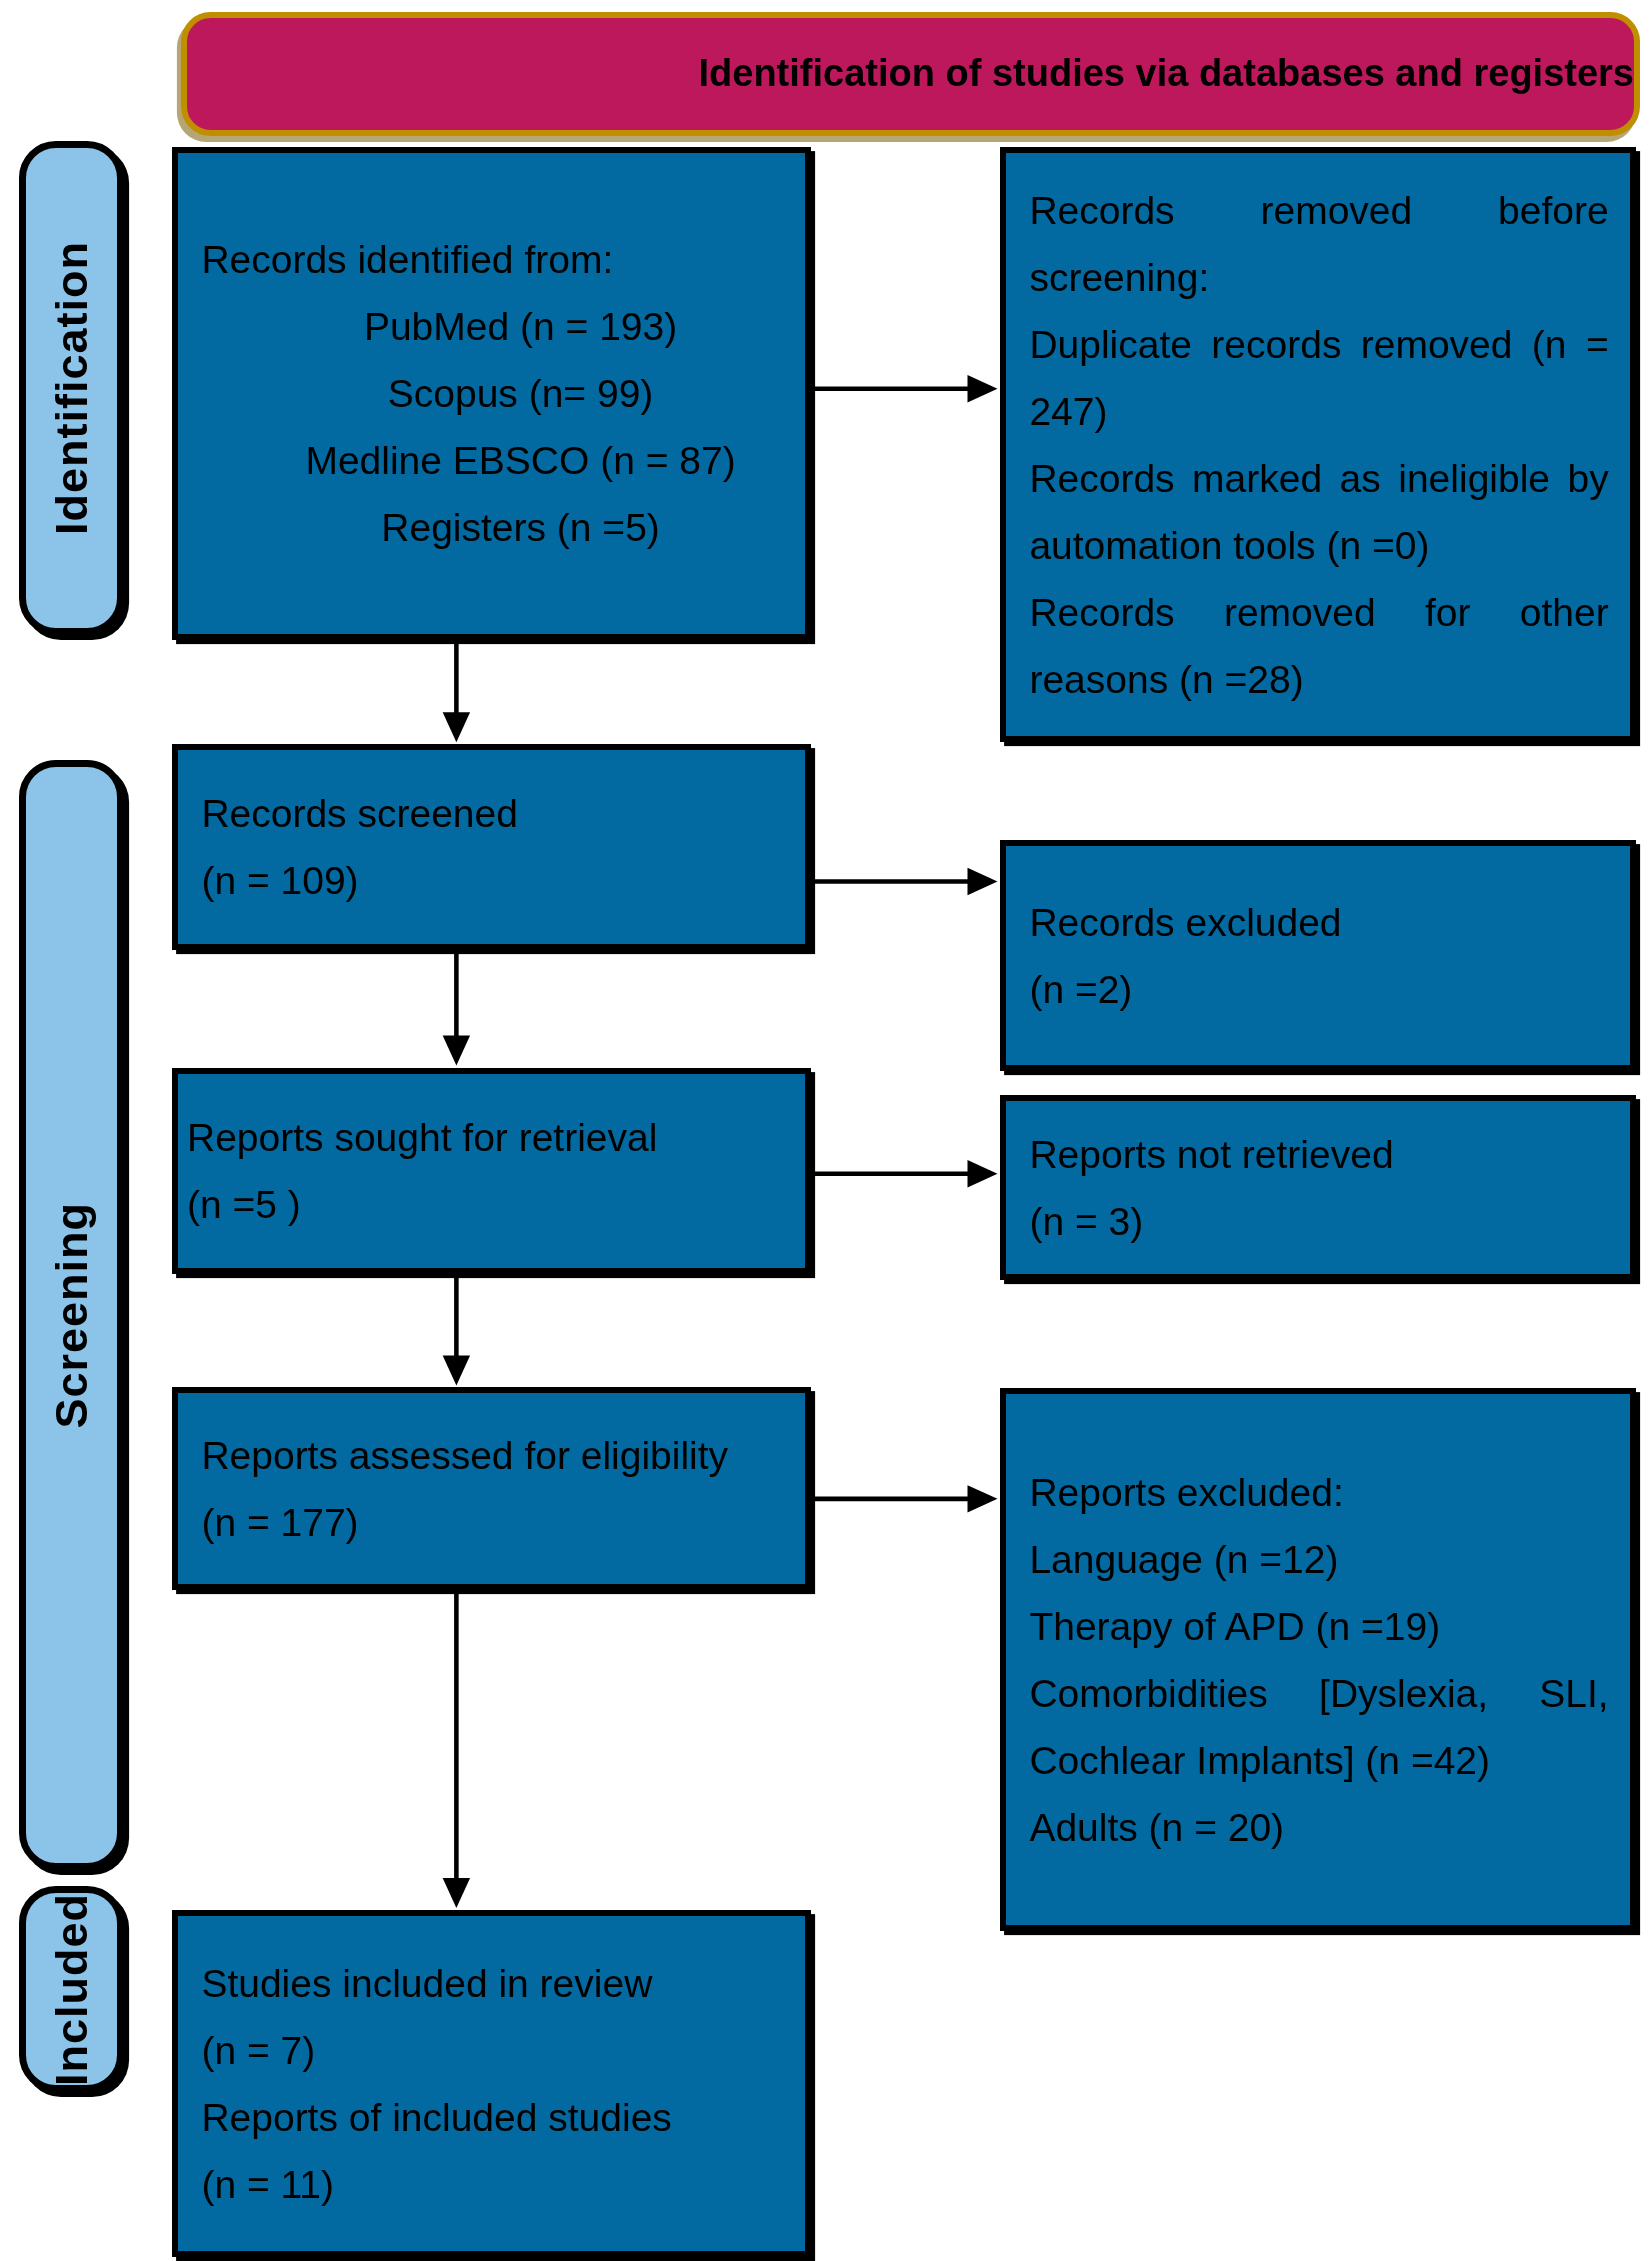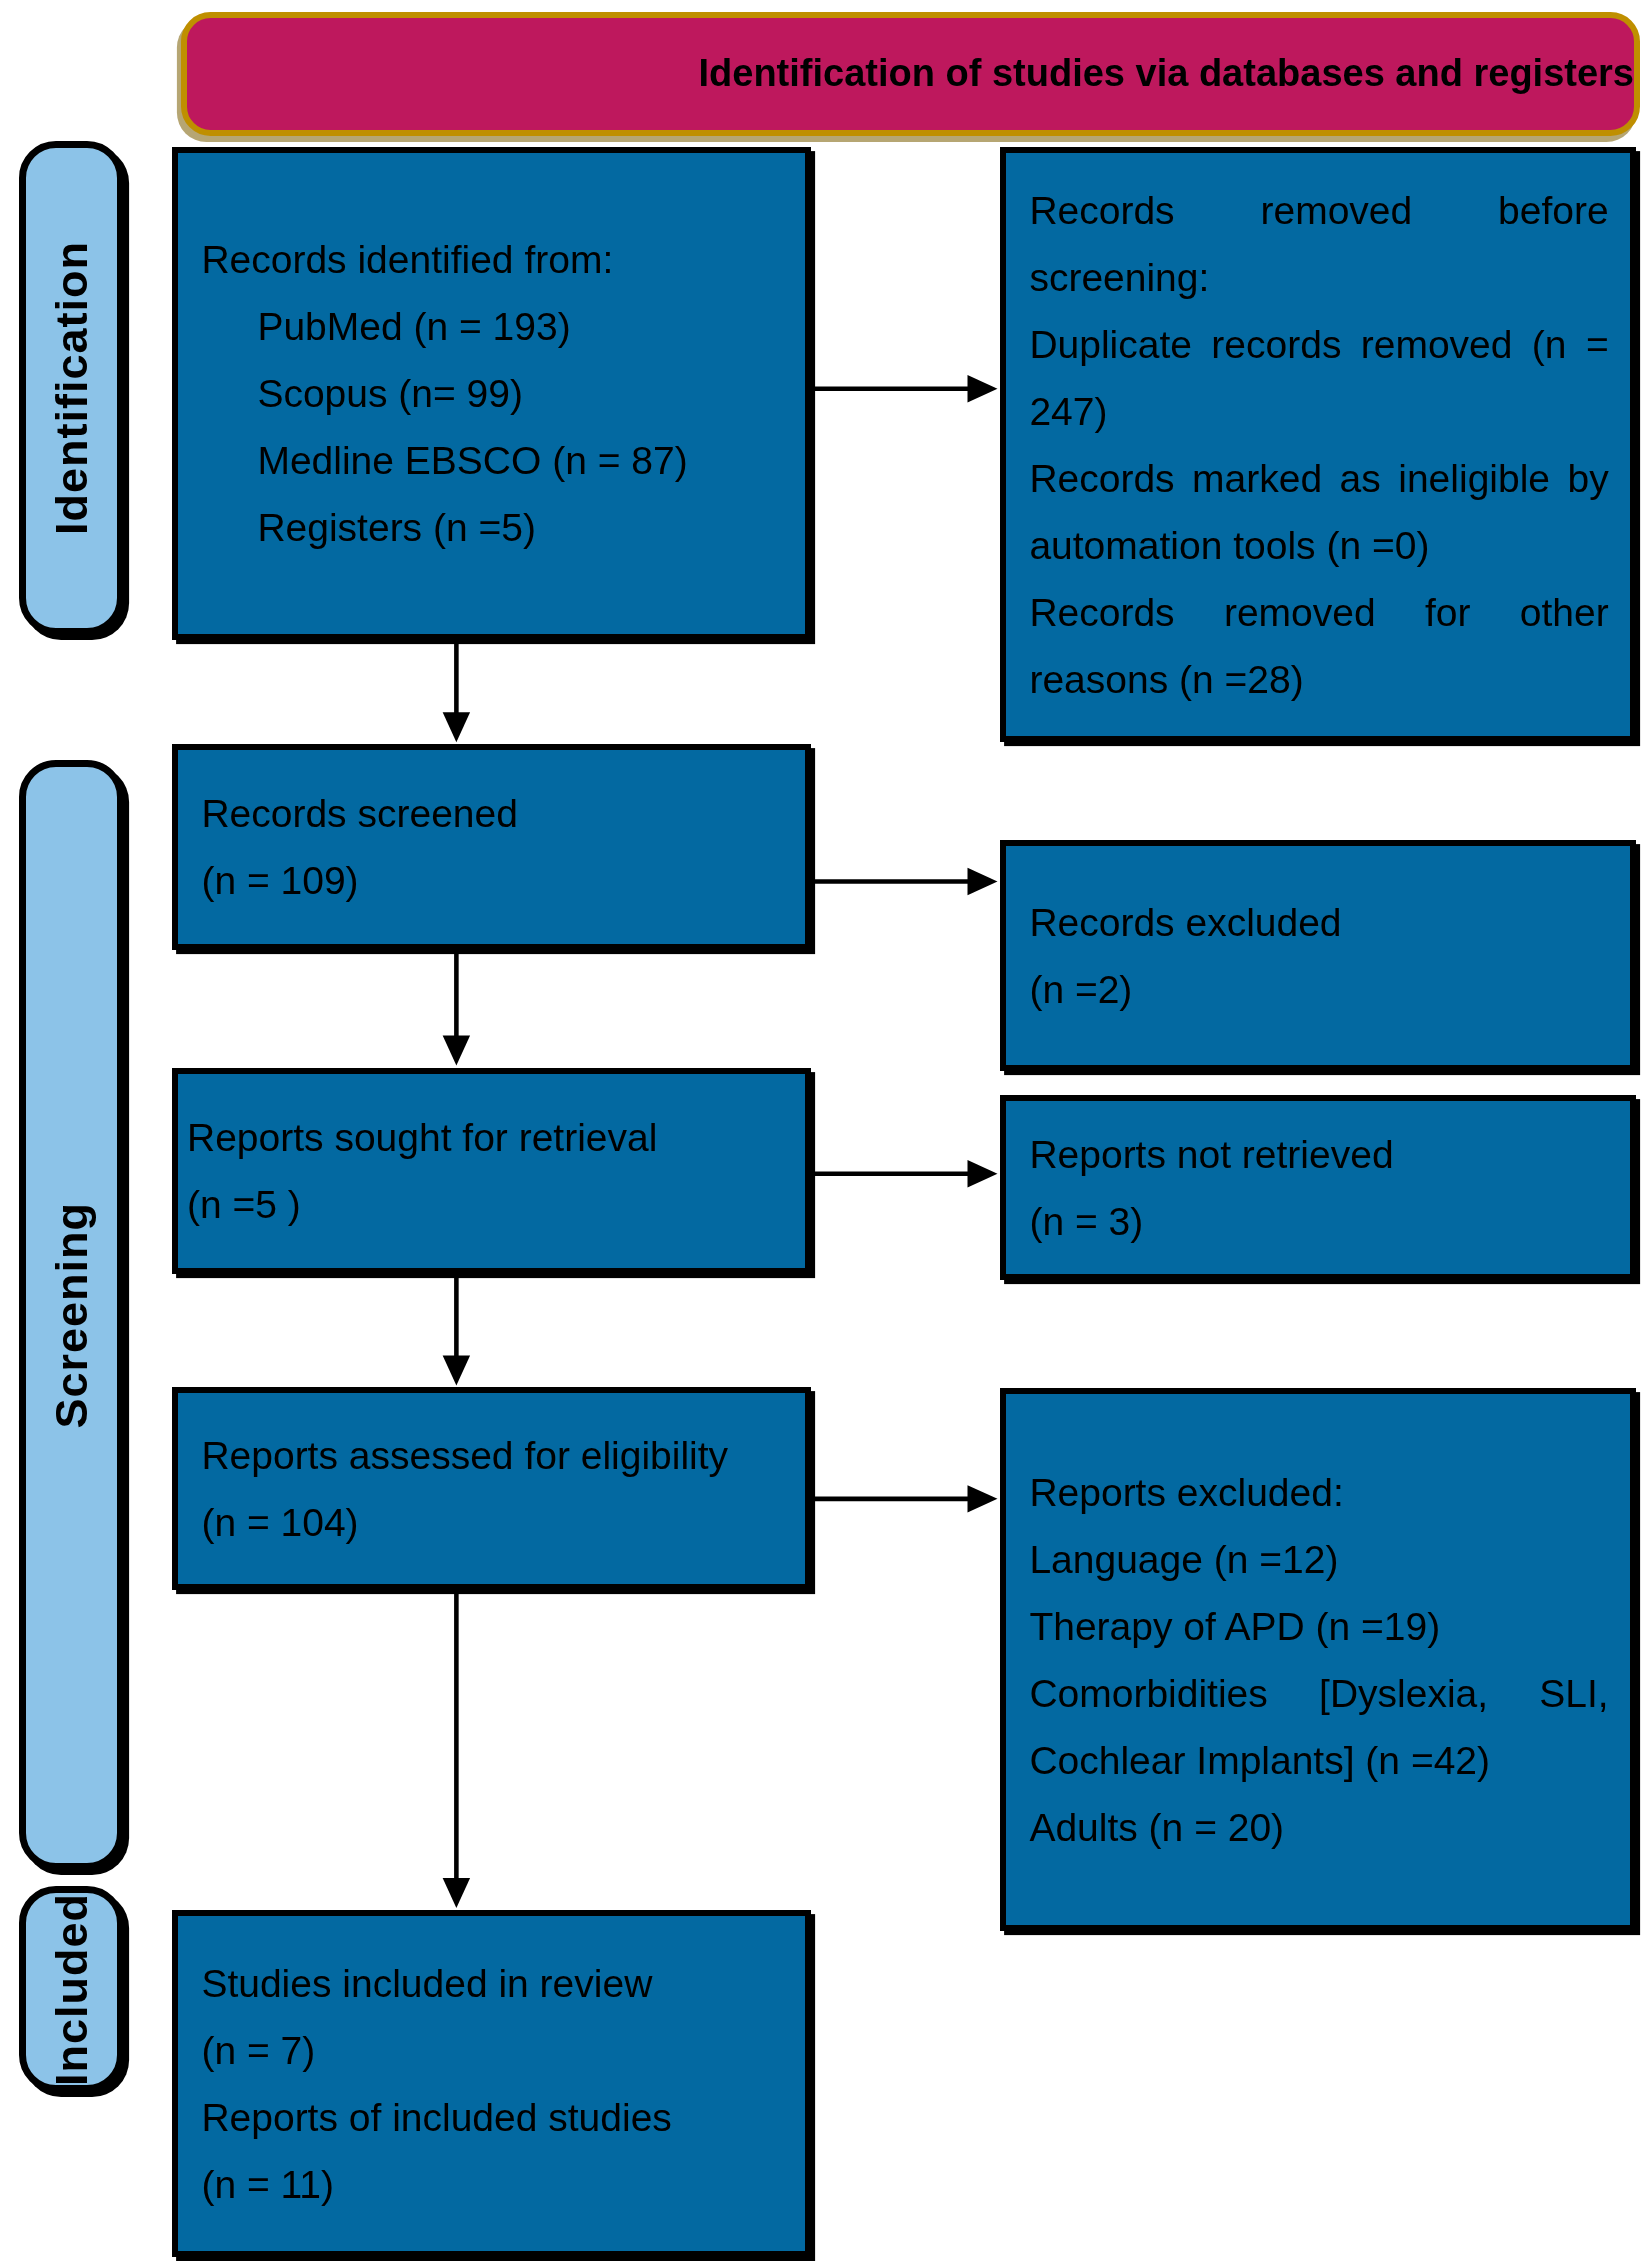--- a/index.html
+++ b/index.html
@@ -47,21 +47,21 @@
     box-sizing:border-box;
     background:#0369a1;
     border:6.1px solid #000;
     box-shadow:4.1px 4.1px 0 #000;
     display:flex;flex-direction:column;justify-content:center;
     font-size:39px;
     padding:0 21.3px 0 23.4px;
   }
   .fbox .line{line-height:67px;white-space:nowrap;}
   .fbox .para{line-height:67px;margin:0;text-align:justify;}
-  .ind1{margin-left:56px;}
+  .ind1{margin-left:56px;text-align:center;}
   .ind2{margin-left:66px;}
   .col-l{left:172px;width:639px;}
   .col-r{left:1000px;width:636px;}
   #box-identified{top:147px;height:493px;}
   #box-removed{top:147px;height:595px;}
   #box-screened{top:744px;height:206px;}
   #box-excluded{top:800px;height:231px;margin-top:40px;}
   #box-sought{top:1068px;height:206px;padding-left:9px;}
   #box-notretrieved{top:1095px;height:185px;}
   #box-assessed{top:1387px;height:203px;}
@@ -100,21 +100,21 @@
   <div class="line">(n = 109)</div>
 </div>
 
 <div class="fbox col-l" id="box-sought">
   <div class="line">Reports sought for retrieval</div>
   <div class="line">(n =5 )</div>
 </div>
 
 <div class="fbox col-l" id="box-assessed">
   <div class="line">Reports assessed for eligibility</div>
-  <div class="line">(n = 104)</div>
+  <div class="line">(n = 177)</div>
 </div>
 
 <div class="fbox col-l" id="box-included-studies">
   <div class="line">Studies included in review</div>
   <div class="line">(n = 7)</div>
   <div class="line">Reports of included studies</div>
   <div class="line">(n = 11)</div>
 </div>
 
 <div class="fbox col-r" id="box-removed">

